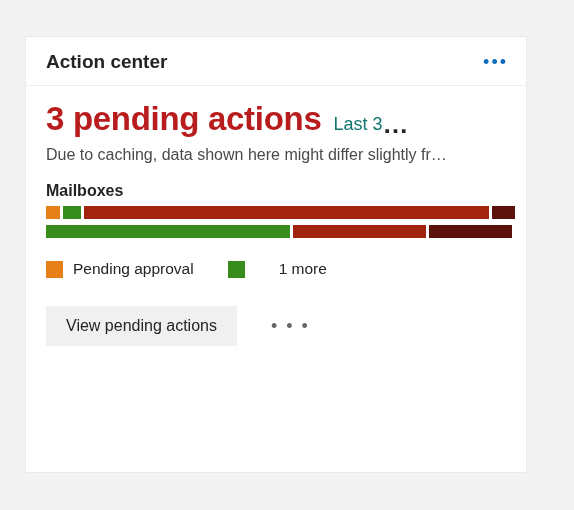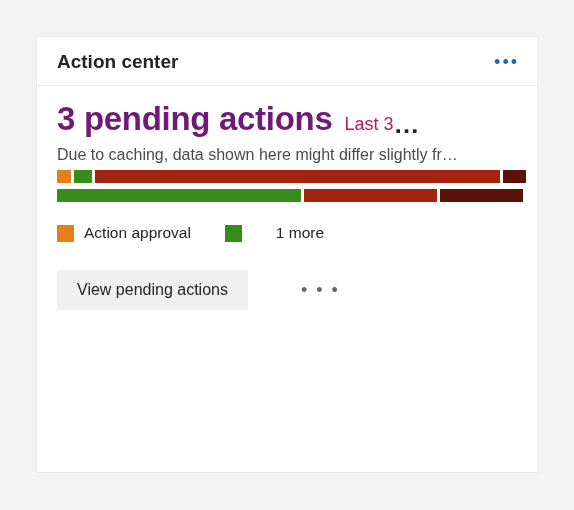--- a/index.html
+++ b/index.html
@@ -5,21 +5,21 @@
   * { box-sizing: border-box; margin: 0; padding: 0; }
   html, body {
     width: 574px;
     height: 510px;
     background: #f3f3f3;
     font-family: "Segoe UI", -apple-system, BlinkMacSystemFont, sans-serif;
     color: #242424;
   }
   .card {
     position: absolute;
-    left: 36px;
+    left: 25px;
     top: 36px;
     width: 502px;
     height: 437px;
     background: #ffffff;
     border: 1px solid #eaeaea;
     display: flex;
     flex-direction: column;
   }
   .card-header {
     display: flex;
@@ -47,26 +47,26 @@
     flex-direction: column;
   }
   .headline-row {
     display: flex;
     align-items: baseline;
     gap: 12px;
   }
   .headline {
     font-size: 33px;
     font-weight: 700;
-    color: #701a75;
+    color: #b91c1c;
     letter-spacing: -0.3px;
   }
   .period {
     font-size: 18px;
-    color: #be185d;
+    color: #0f766e;
   }
   .period-more {
     font-size: 26px;
     font-weight: 700;
     letter-spacing: 2px;
     color: #242424;
     position: relative;
     top: 3px;
   }
   .subtext {
@@ -103,21 +103,21 @@
   .swatch {
     width: 17px;
     height: 17px;
     display: inline-block;
   }
   .legend-gap { width: 14px; }
   .actions-row {
     margin-top: 28px;
     display: flex;
     align-items: center;
-    gap: 53px;
+    gap: 34px;
   }
   .btn {
     background: #f0f0f0;
     border: none;
     padding: 11px 20px;
     font-size: 16px;
     color: #242424;
     font-family: inherit;
     cursor: pointer;
   }
@@ -142,36 +142,37 @@
 
     <div class="headline-row">
       <div class="headline">3 pending actions</div>
       <div>
         <span class="period">Last 3</span><span class="period-more">…</span>
       </div>
     </div>
 
     <div class="subtext">Due to caching, data shown here might differ slightly fr…</div>
 
+    <div class="section-label section-mailboxes">Mailboxes</div>
     <div class="bar">
       <div class="seg" style="flex: 0 0 3%; background: rgb(231, 127, 24);"></div>
       <div class="seg" style="flex: 0 0 4%; background: rgb(56, 140, 27);"></div>
       <div class="seg" style="flex: 0 0 88%; background: rgb(162, 36, 15);"></div>
       <div class="seg" style="flex: 0 0 5%; background: rgb(90, 18, 10);"></div>
     </div>
 
     <div class="bar">
       <div class="seg" style="flex: 0 0 53%; background: rgb(56, 140, 27);"></div>
       <div class="seg" style="flex: 0 0 29%; background: rgb(162, 36, 15);"></div>
       <div class="seg" style="flex: 0 0 18%; background: rgb(90, 18, 10);"></div>
     </div>
 
     <div class="legend">
       <span class="swatch" style="background: rgb(231, 127, 24);"></span>
-      <span>Action approval</span>
+      <span>Pending approval</span>
       <span class="legend-gap"></span>
       <span class="swatch" style="background: rgb(56, 140, 27);"></span>
       <span class="legend-gap"></span>
       <span>1 more</span>
     </div>
 
     <div class="actions-row">
       <button class="btn">View pending actions</button>
       <span class="actions-more">• • •</span>
     </div>

